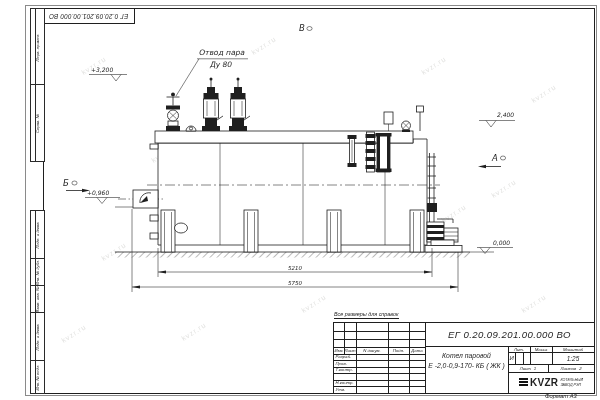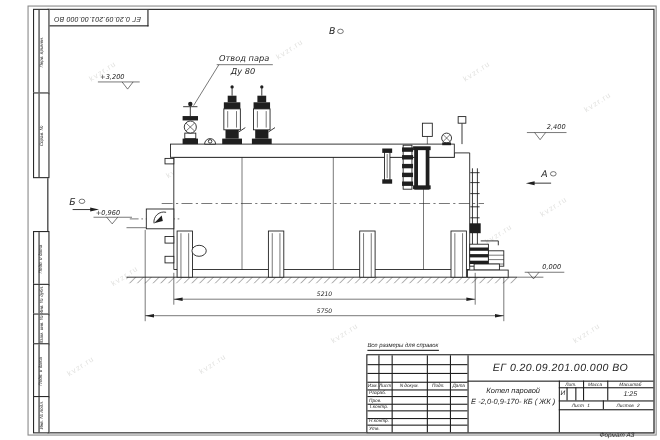--- a/index.html
+++ b/index.html
@@ -387,15 +387,23 @@
 
   <div class="cell sheetrow" style="left:174px;top:41px;width:40px;height:8px;gap:3px;">
     <span>Лист</span>
     <span>1</span>
   </div>
   <div class="cell sheetrow" style="left:214px;top:41px;width:46px;height:8px;gap:3px;">
     <span>Листов</span>
     <span>2</span>
   </div>
 
+  <div class="cell" id="logo-cell" style="left:174px;top:49px;width:86px;height:21px;">
+    <div id="logo-stripes"></div>
+    <span id="logo-text">KVZR</span>
+    <div class="logo-sub">
+      <div>КОТЕЛЬНЫЙ</div>
+      <div>ЗАВОД РЭП</div>
+    </div>
+  </div>
 </div>
 
 <div class="abs" id="format-label">Формат  А3</div>
 
 </body></html>

